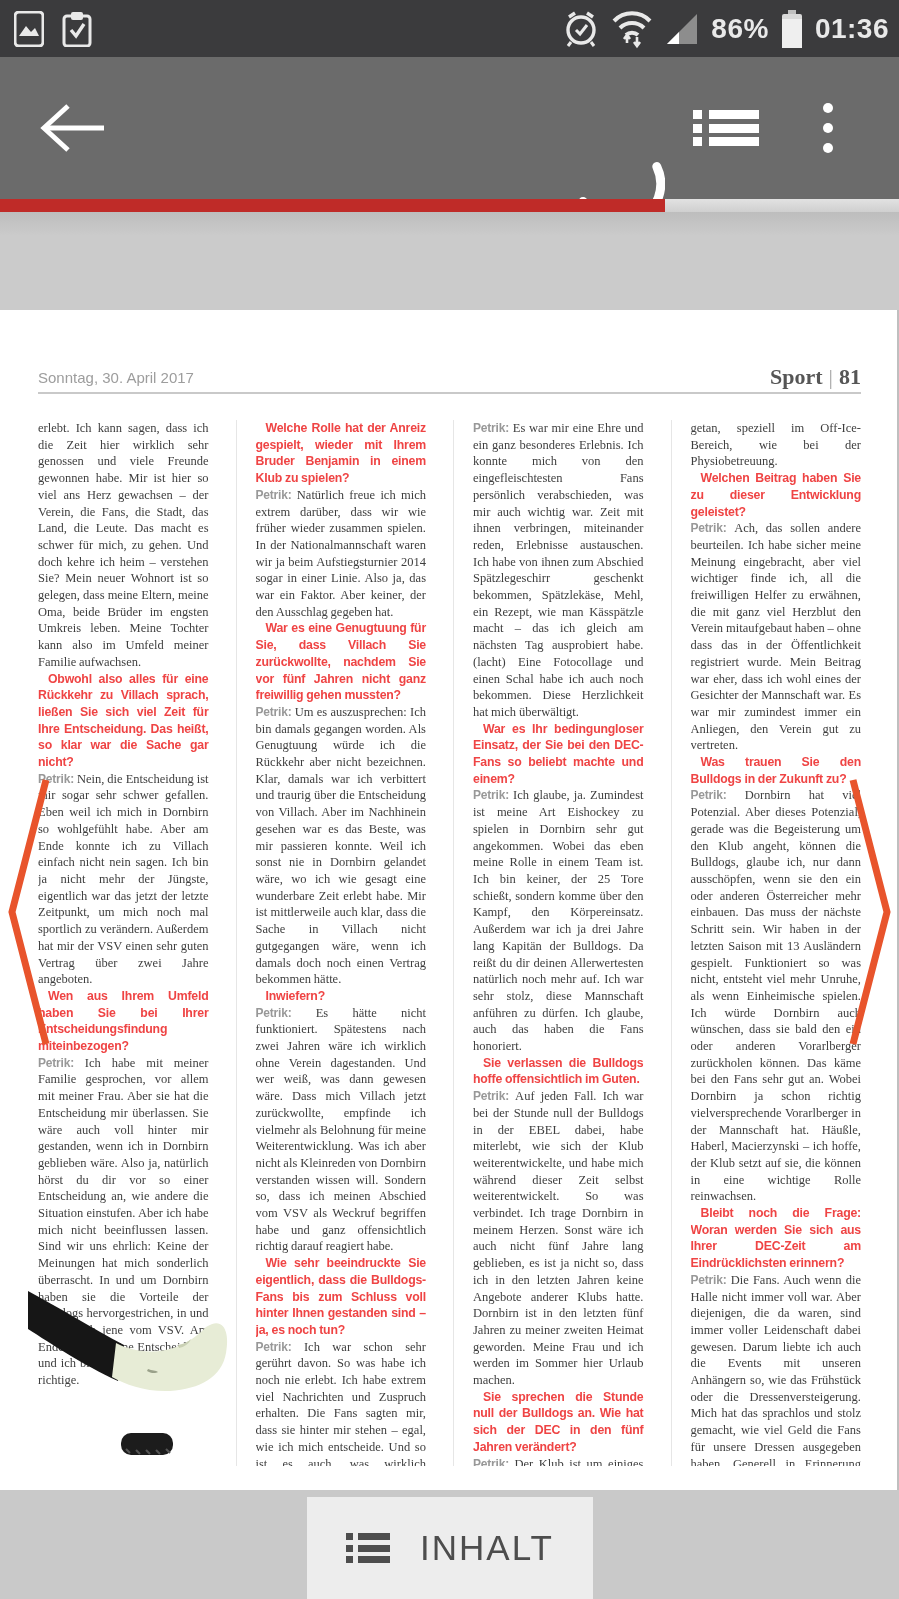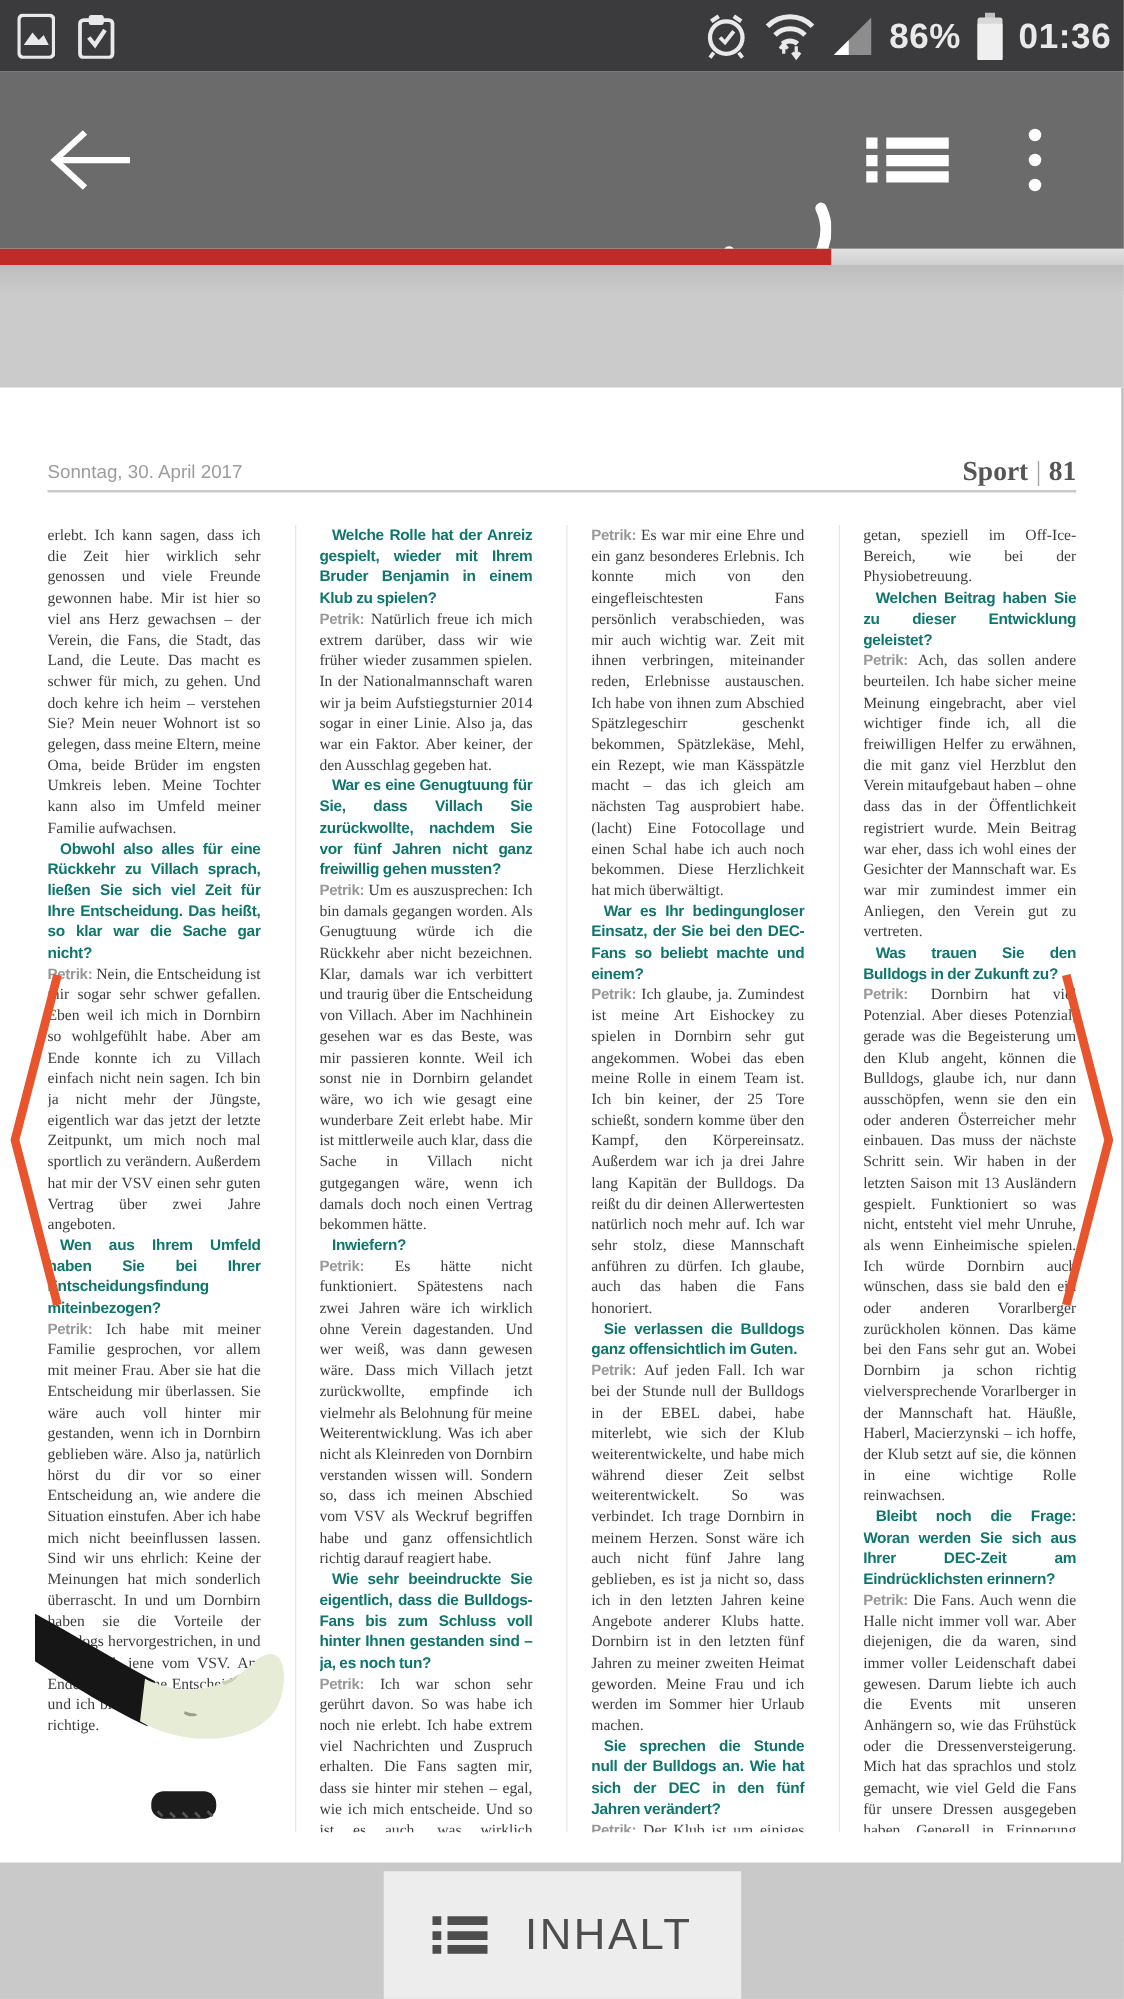--- a/index.html
+++ b/index.html
@@ -47,21 +47,21 @@
   .page-section .sep{color:#a5a5a5;font-weight:normal;padding:0 6px;}
 
   
   .columns{position:absolute;left:38px;top:110px;width:823px;height:1046px;
            display:flex;overflow:hidden;}
   .col{width:172px;height:100%;overflow:hidden;padding-right:27px;margin-right:19px;
        border-right:1px solid #e6e6e6;}
   .col:last-child{border-right:none;margin-right:0;padding-right:0;}
   .col p{margin:0;font-family:"Liberation Serif",serif;font-size:12.5px;line-height:16.7px;
          color:#3e3e3e;text-align:justify;hyphens:auto;-webkit-hyphens:auto;word-spacing:-0.3px;}
-  .col p.q{font-family:"Liberation Sans",sans-serif;font-weight:bold;color:#0f766e;
+  .col p.q{font-family:"Liberation Sans",sans-serif;font-weight:bold;color:#ef4444;
            font-size:12.3px;letter-spacing:-0.2px;text-indent:10px;}
   .col p.a .speaker{font-family:"Liberation Sans",sans-serif;font-weight:bold;color:#989898;
                     font-size:12px;letter-spacing:-0.2px;}
 
   
   .stick-photo{position:absolute;left:28px;top:975px;width:205px;height:185px;}
 
   
   .chev{position:absolute;top:776px;width:46px;height:272px;}
   .chev.left{left:5px;}
@@ -177,21 +177,21 @@
         <p class="a"><span class="speaker">Petrik: </span>Um es auszusprechen: Ich bin damals gegangen worden. Als Genugtuung würde ich die Rückkehr aber nicht bezeichnen. Klar, damals war ich verbittert und traurig über die Entscheidung von Villach. Aber im Nachhinein gesehen war es das Beste, was mir passieren konnte. Weil ich sonst nie in Dornbirn gelandet wäre, wo ich wie gesagt eine wunderbare Zeit erlebt habe. Mir ist mittlerweile auch klar, dass die Sache in Villach nicht gutgegangen wäre, wenn ich damals doch noch einen Vertrag bekommen hätte.</p>
         <p class="q">Inwiefern?</p>
         <p class="a"><span class="speaker">Petrik: </span>Es hätte nicht funktioniert. Spätestens nach zwei Jahren wäre ich wirklich ohne Verein dagestanden. Und wer weiß, was dann gewesen wäre. Dass mich Villach jetzt zurückwollte, empfinde ich vielmehr als Belohnung für meine Weiterentwicklung. Was ich aber nicht als Kleinreden von Dornbirn verstanden wissen will. Sondern so, dass ich meinen Abschied vom VSV als Weckruf begriffen habe und ganz offensichtlich richtig darauf reagiert habe.</p>
         <p class="q">Wie sehr beeindruckte Sie eigentlich, dass die Bulldogs-Fans bis zum Schluss voll hinter Ihnen gestanden sind – ja, es noch tun?</p>
         <p class="a"><span class="speaker">Petrik: </span>Ich war schon sehr gerührt davon. So was habe ich noch nie erlebt. Ich habe extrem viel Nachrichten und Zuspruch erhalten. Die Fans sagten mir, dass sie hinter mir stehen – egal, wie ich mich entscheide. Und so ist es auch, was wirklich erstaunlich ist. Der Fanklub Dorobirar Ishacklar hat ein Abschlussfest für mich organisiert. Ist das nicht großartig?</p>
       </div>
       <div class="col">
         <p class="a"><span class="speaker">Petrik: </span>Es war mir eine Ehre und ein ganz besonderes Erlebnis. Ich konnte mich von den eingefleischtesten Fans persönlich verabschieden, was mir auch wichtig war. Zeit mit ihnen verbringen, miteinander reden, Erlebnisse austauschen. Ich habe von ihnen zum Abschied Spätzlegeschirr geschenkt bekommen, Spätzlekäse, Mehl, ein Rezept, wie man Kässpätzle macht – das ich gleich am nächsten Tag ausprobiert habe. (lacht) Eine Fotocollage und einen Schal habe ich auch noch bekommen. Diese Herzlichkeit hat mich überwältigt.</p>
         <p class="q">War es Ihr bedingungloser Einsatz, der Sie bei den DEC-Fans so beliebt machte und einem?</p>
         <p class="a"><span class="speaker">Petrik: </span>Ich glaube, ja. Zumindest ist meine Art Eishockey zu spielen in Dornbirn sehr gut angekommen. Wobei das eben meine Rolle in einem Team ist. Ich bin keiner, der 25 Tore schießt, sondern komme über den Kampf, den Körpereinsatz. Außerdem war ich ja drei Jahre lang Kapitän der Bulldogs. Da reißt du dir deinen Allerwertesten natürlich noch mehr auf. Ich war sehr stolz, diese Mannschaft anführen zu dürfen. Ich glaube, auch das haben die Fans honoriert.</p>
-        <p class="q">Sie verlassen die Bulldogs ganz offensichtlich im Guten.</p>
+        <p class="q">Sie verlassen die Bulldogs hoffe offensichtlich im Guten.</p>
         <p class="a"><span class="speaker">Petrik: </span>Auf jeden Fall. Ich war bei der Stunde null der Bulldogs in der EBEL dabei, habe miterlebt, wie sich der Klub weiterentwickelte, und habe mich während dieser Zeit selbst weiterentwickelt. So was verbindet. Ich trage Dornbirn in meinem Herzen. Sonst wäre ich auch nicht fünf Jahre lang geblieben, es ist ja nicht so, dass ich in den letzten Jahren keine Angebote anderer Klubs hatte. Dornbirn ist in den letzten fünf Jahren zu meiner zweiten Heimat geworden. Meine Frau und ich werden im Sommer hier Urlaub machen.</p>
         <p class="q">Sie sprechen die Stunde null der Bulldogs an. Wie hat sich der DEC in den fünf Jahren verändert?</p>
         <p class="a"><span class="speaker">Petrik: </span>Der Klub ist um einiges professioneller geworden, es ist heute kein Vergleich mehr zu den Anfängen, wo es verständlicherweise da und dort noch gehapert hat. Aller Anfang ist eben schwer. Es hat sich seither wirklich viel</p>
       </div>
       <div class="col">
         <p class="a">getan, speziell im Off-Ice-Bereich, wie bei der Physiobetreuung.</p>
         <p class="q">Welchen Beitrag haben Sie zu dieser Entwicklung geleistet?</p>
         <p class="a"><span class="speaker">Petrik: </span>Ach, das sollen andere beurteilen. Ich habe sicher meine Meinung eingebracht, aber viel wichtiger finde ich, all die freiwilligen Helfer zu erwähnen, die mit ganz viel Herzblut den Verein mitaufgebaut haben – ohne dass das in der Öffentlichkeit registriert wurde. Mein Beitrag war eher, dass ich wohl eines der Gesichter der Mannschaft war. Es war mir zumindest immer ein Anliegen, den Verein gut zu vertreten.</p>
         <p class="q">Was trauen Sie den Bulldogs in der Zukunft zu?</p>
         <p class="a"><span class="speaker">Petrik: </span>Dornbirn hat viel Potenzial. Aber dieses Potenzial, gerade was die Begeisterung um den Klub angeht, können die Bulldogs, glaube ich, nur dann ausschöpfen, wenn sie den ein oder anderen Österreicher mehr einbauen. Das muss der nächste Schritt sein. Wir haben in der letzten Saison mit 13 Ausländern gespielt. Funktioniert so was nicht, entsteht viel mehr Unruhe, als wenn Einheimische spielen. Ich würde Dornbirn auch wünschen, dass sie bald den ein oder anderen Vorarlberger zurückholen können. Das käme bei den Fans sehr gut an. Wobei Dornbirn ja schon richtig vielversprechende Vorarlberger in der Mannschaft hat. Häußle, Haberl, Macierzynski – ich hoffe, der Klub setzt auf sie, die können in eine wichtige Rolle reinwachsen.</p>

